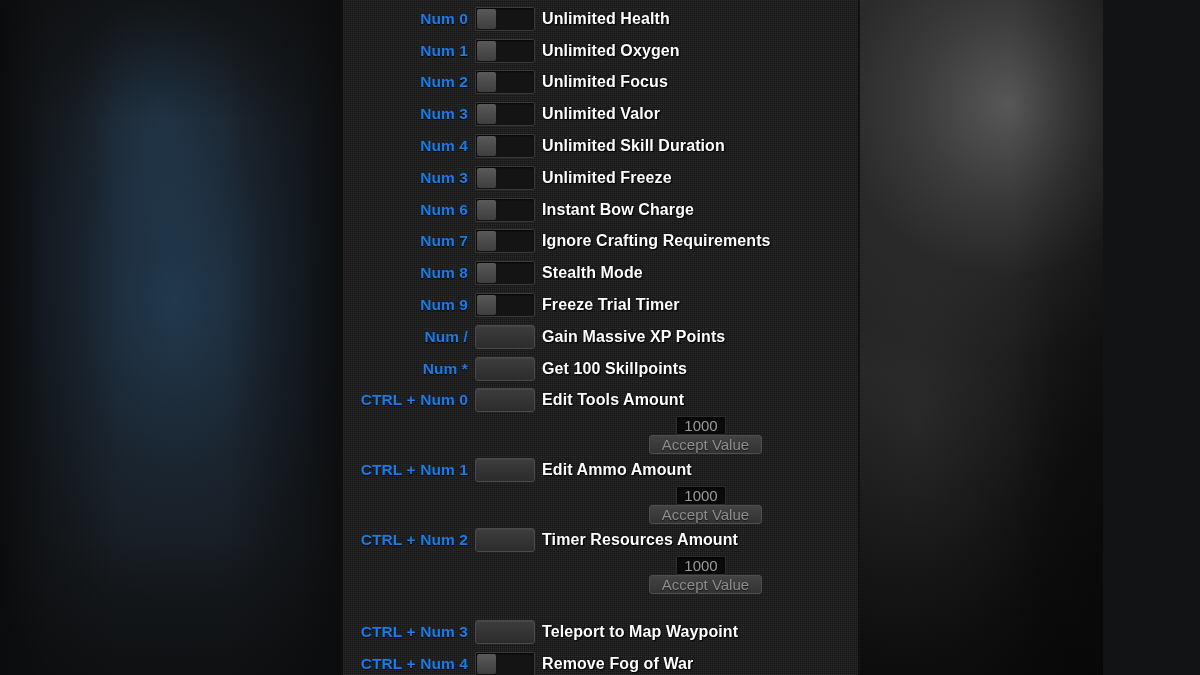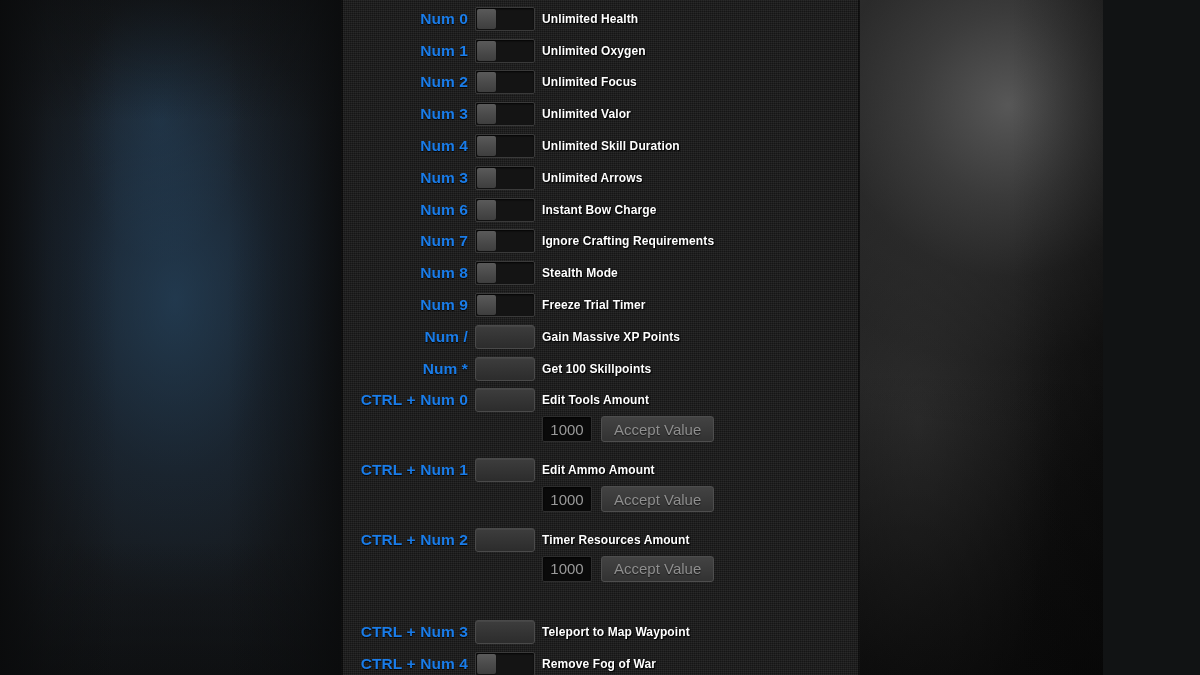--- a/index.html
+++ b/index.html
@@ -76,27 +76,27 @@
     box-shadow:0 0 1px rgba(0,0,0,0.8);
   }
   .pushbtn {
     width:60px; height:24px; border-radius:3px;
     background:linear-gradient(180deg,#3d3d3d 0%, #343434 52%, #2c2c2c 100%);
     border:1px solid #4a4a4a;
     box-shadow:inset 0 1px 0 rgba(255,255,255,0.05);
   }
 
   .label {
-    color:#ffffff; font-weight:bold; font-size:12px; white-space:nowrap;
+    color:#ffffff; font-weight:bold; font-size:16px; white-space:nowrap;
     letter-spacing:0.1px;
     text-shadow:1px 1px 1px rgba(0,0,0,0.95), 0 0 2px rgba(0,0,0,0.7);
   }
 
   
-  .editrow { display:flex; height:38px; padding-left:201px; }
+  .editrow { display:flex; align-items:center; height:38px; padding-left:201px;flex-direction:column; }
   .valinput {
     width:50px; height:26px; border-radius:2px;
     background:#0a0a0a; border:1px solid #2e2e2e;
     color:#9a9a9a; font-size:15px; font-weight:normal;
     font-family:"Liberation Sans", sans-serif;
     display:flex; align-items:center; justify-content:center;
     box-shadow:inset 0 1px 2px rgba(0,0,0,0.9);
   }
   .acceptbtn {
     margin-left:9px; height:26px; padding:0 12px; border-radius:3px;
@@ -175,21 +175,21 @@
         <div class="label">Unlimited Skill Duration</div>
       </div>
 
       <div class="row">
         <div class="hotkey">Num 3</div>
         <div class="ctrl-cell">
           <div class="toggle">
               <div class="knob"></div>
             </div>
         </div>
-        <div class="label">Unlimited Arrows</div>
+        <div class="label">Unlimited Freeze</div>
       </div>
 
       <div class="row">
         <div class="hotkey">Num 6</div>
         <div class="ctrl-cell">
           <div class="toggle">
               <div class="knob"></div>
             </div>
         </div>
         <div class="label">Instant Bow Charge</div>

